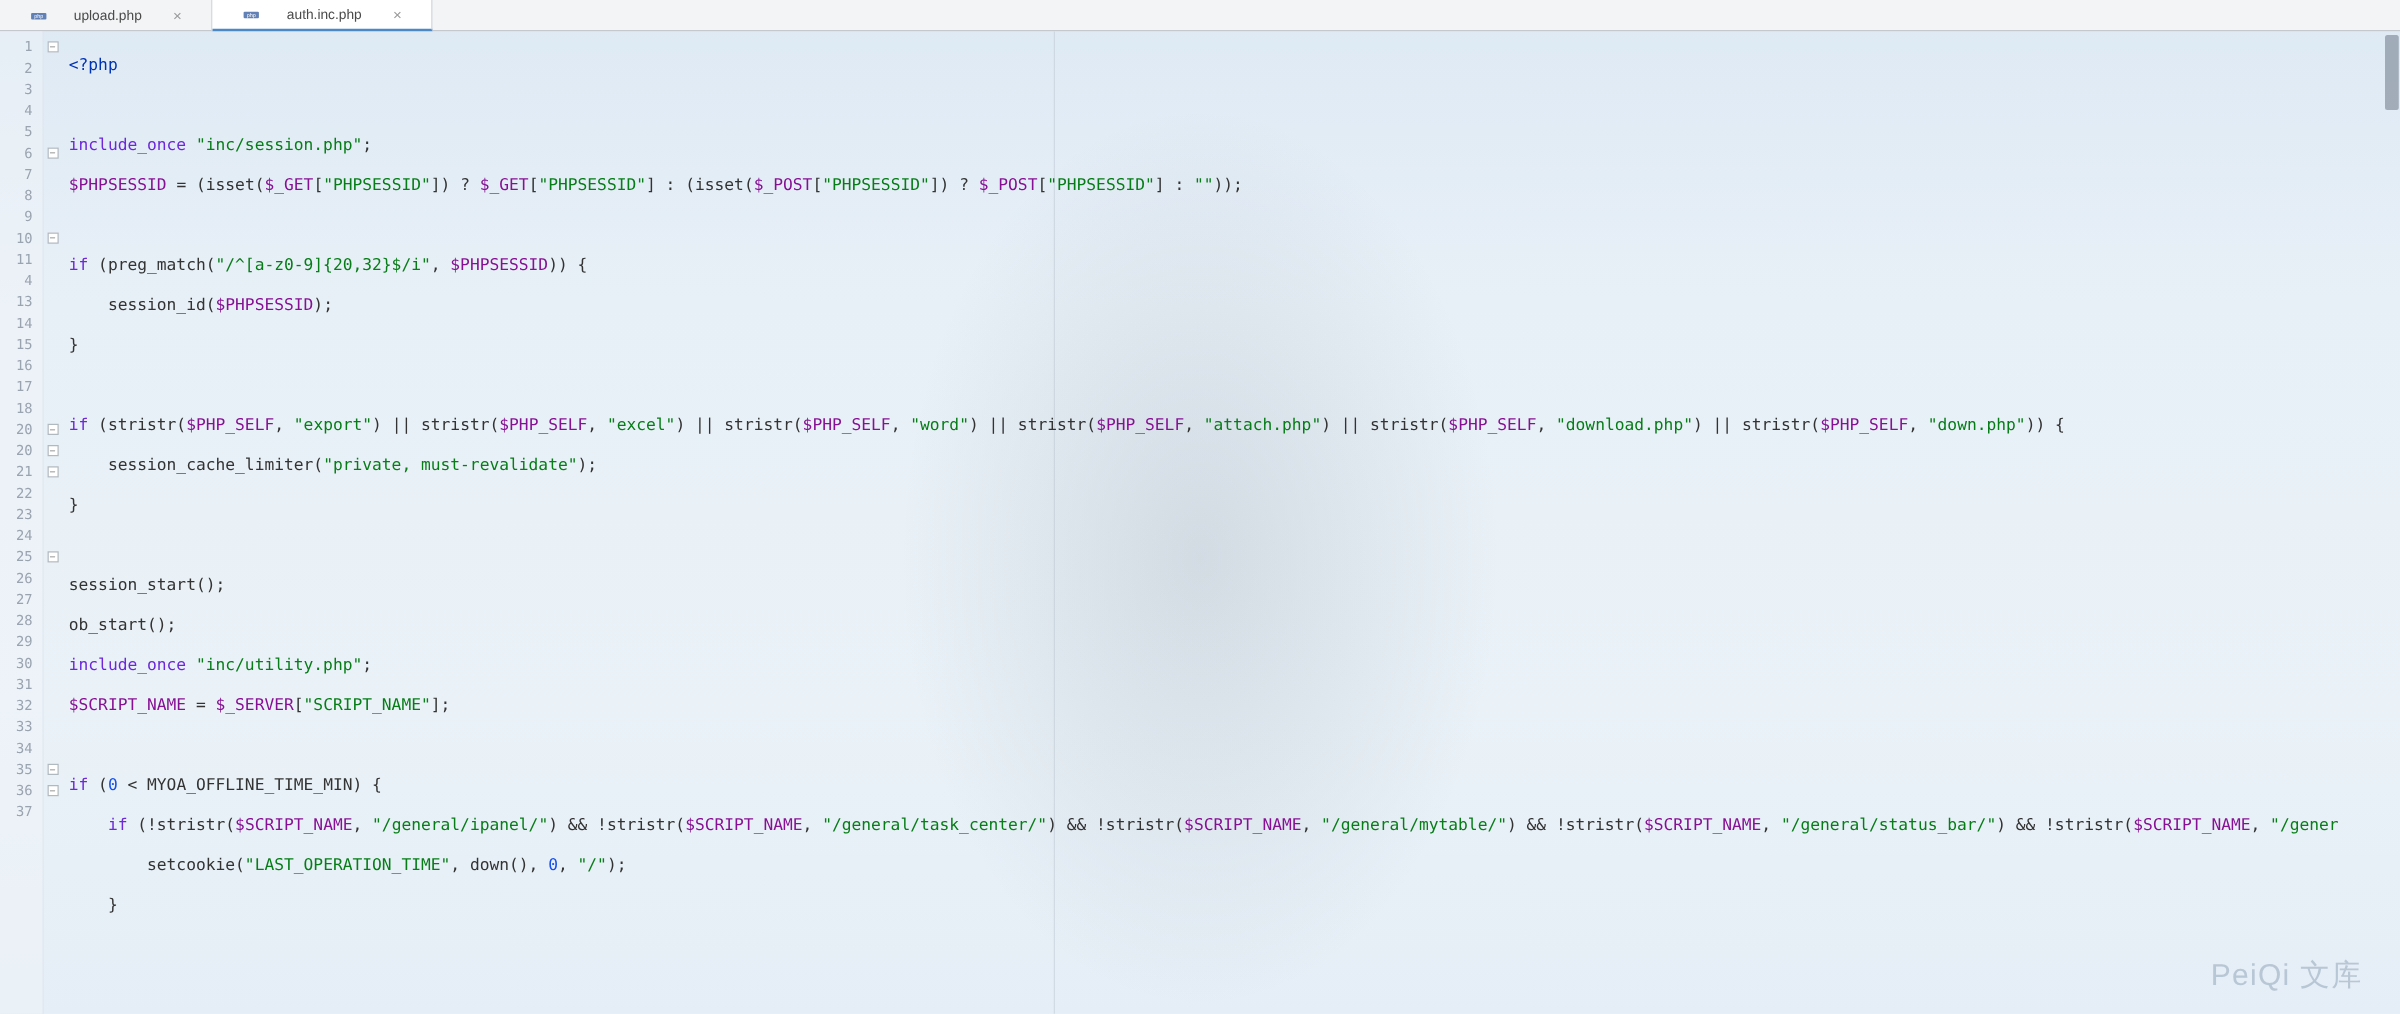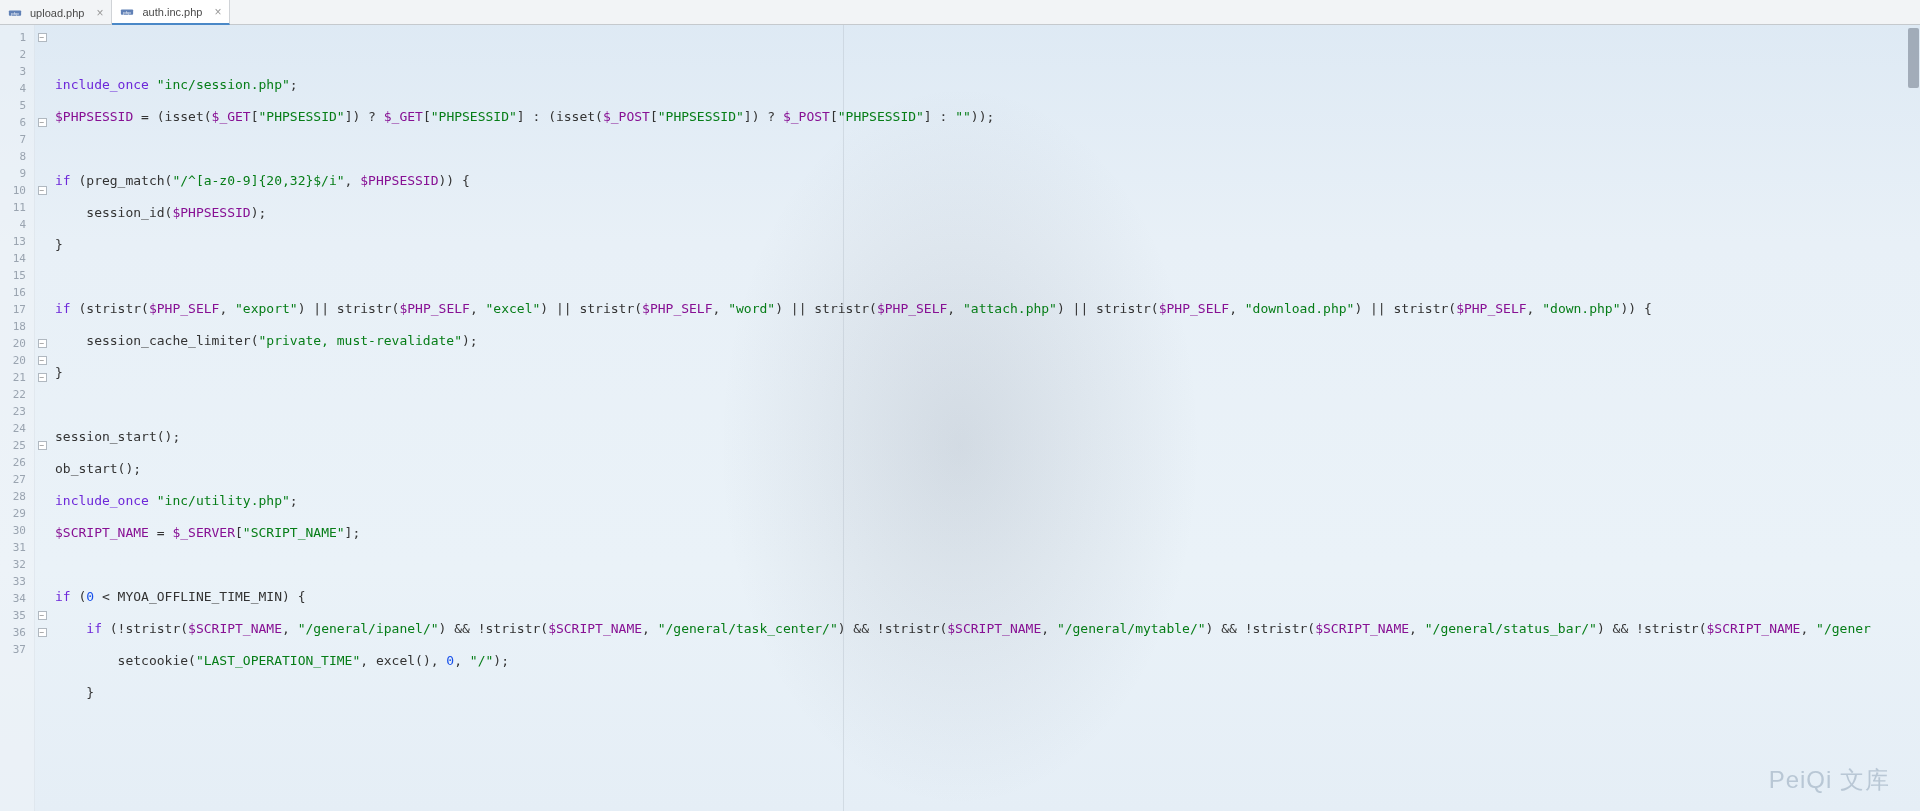--- a/index.html
+++ b/index.html
@@ -1,20 +1,20 @@
 <!DOCTYPE html>
 <html><head>
 <meta charset="utf-8">
 <style>
 *{margin:0;padding:0;box-sizing:border-box}
 body{font-family:'Menlo','Consolas',monospace;font-size:13px;background:#e8f0f7;overflow:hidden;width:1920px;height:811px;position:relative}
 .bg-overlay{position:absolute;inset:0;background:radial-gradient(ellipse 400px 600px at 50% 55%,rgba(80,90,110,0.15),transparent 60%),linear-gradient(180deg,#dde9f4 0%,#e8f0f7 30%,#eaf2f8 70%,#e5eef6 100%);pointer-events:none;z-index:0}
 .watermark{position:absolute;right:30px;bottom:15px;font-size:24px;font-weight:300;color:rgba(140,160,180,0.5);letter-spacing:1px;font-family:sans-serif;z-index:1;pointer-events:none}
 .tabbar{height:25px;background:#f2f4f6;display:flex;border-bottom:1px solid #c5c9cd;position:relative;z-index:2}
-.tab{display:flex;align-items:center;padding:0 8px;height:25px;font-size:11px;font-family:-apple-system,sans-serif;color:#4a4a4a;border-right:1px solid #d0d3d7;gap:8px;cursor:pointer}
+.tab{display:flex;align-items:center;padding:0 24px;height:25px;font-size:11px;font-family:-apple-system,sans-serif;color:#4a4a4a;border-right:1px solid #d0d3d7;gap:21px;cursor:pointer}
 .tab.active{background:#fff;border-bottom:2px solid #4a88c7}
 .tab-ico{width:14px;height:14px;display:flex;align-items:center;justify-content:center;font-size:8px}
 .tab-ico svg{width:14px;height:14px}
 .tab-close{color:#999;font-size:12px;margin-left:4px}
 .editor{display:flex;height:calc(100% - 25px);position:relative;z-index:2}
 .gutter{width:35px;background:rgba(240,244,248,0.5);text-align:right;padding-top:4px;flex-shrink:0;border-right:1px solid rgba(200,210,220,0.3)}
 .ln{height:17px;line-height:17px;color:#9aa4b0;font-size:11px;padding-right:8px}
 .fold-col{width:14px;flex-shrink:0;padding-top:4px}
 .fold{height:17px;display:flex;align-items:center;justify-content:center}
 .fold-mark{width:9px;height:9px;border:1px solid #b0b8c0;background:#fff;font-size:8px;line-height:7px;text-align:center;color:#888;cursor:pointer}
@@ -152,40 +152,41 @@
       <div class="fold"></div>
       <div class="fold">
         <div class="fold-mark">−</div>
       </div>
       <div class="fold">
         <div class="fold-mark">−</div>
       </div>
       <div class="fold"></div>
     </div>
   <div class="code">
+<div class="line"><span class="tag">&lt;?php</span></div>
 <div class="line"></div>
 <div class="line"><span class="k">include_once </span><span class="s">"inc/session.php"</span><span>;</span></div>
 <div class="line"><span class="v">$PHPSESSID</span><span> = (</span><span class="f">isset</span><span>(</span><span class="v">$_GET</span><span>[</span><span class="s">"PHPSESSID"</span><span>]) ? </span><span class="v">$_GET</span><span>[</span><span class="s">"PHPSESSID"</span><span>] : (</span><span class="f">isset</span><span>(</span><span class="v">$_POST</span><span>[</span><span class="s">"PHPSESSID"</span><span>]) ? </span><span class="v">$_POST</span><span>[</span><span class="s">"PHPSESSID"</span><span>] : </span><span class="s">""</span><span>));</span></div>
 <div class="line"></div>
 <div class="line"><span class="k">if </span><span>(preg_match(</span><span class="s">"/^[a-z0-9]{20,32}$/i"</span><span>, </span><span class="v">$PHPSESSID</span><span>)) {</span></div>
 <div class="line"><span>    session_id(</span><span class="v">$PHPSESSID</span><span>);</span></div>
 <div class="line"><span>}</span></div>
 <div class="line"></div>
 <div class="line"><span class="k">if </span><span>(stristr(</span><span class="v">$PHP_SELF</span><span>, </span><span class="s">"export"</span><span>) || stristr(</span><span class="v">$PHP_SELF</span><span>, </span><span class="s">"excel"</span><span>) || stristr(</span><span class="v">$PHP_SELF</span><span>, </span><span class="s">"word"</span><span>) || stristr(</span><span class="v">$PHP_SELF</span><span>, </span><span class="s">"attach.php"</span><span>) || stristr(</span><span class="v">$PHP_SELF</span><span>, </span><span class="s">"download.php"</span><span>) || stristr(</span><span class="v">$PHP_SELF</span><span>, </span><span class="s">"down.php"</span><span>)) {</span></div>
 <div class="line"><span>    session_cache_limiter(</span><span class="s">"private, must-revalidate"</span><span>);</span></div>
 <div class="line"><span>}</span></div>
 <div class="line"></div>
 <div class="line"><span>session_start();</span></div>
 <div class="line"><span>ob_start();</span></div>
 <div class="line"><span class="k">include_once </span><span class="s">"inc/utility.php"</span><span>;</span></div>
 <div class="line"><span class="v">$SCRIPT_NAME</span><span> = </span><span class="v">$_SERVER</span><span>[</span><span class="s">"SCRIPT_NAME"</span><span>];</span></div>
 <div class="line"></div>
 <div class="line"><span class="k">if </span><span>(</span><span class="n">0</span><span> &lt; MYOA_OFFLINE_TIME_MIN) {</span></div>
 <div class="line"><span>    </span><span class="k">if </span><span>(!stristr(</span><span class="v">$SCRIPT_NAME</span><span>, </span><span class="s">"/general/ipanel/"</span><span>) &amp;&amp; !stristr(</span><span class="v">$SCRIPT_NAME</span><span>, </span><span class="s">"/general/task_center/"</span><span>) &amp;&amp; !stristr(</span><span class="v">$SCRIPT_NAME</span><span>, </span><span class="s">"/general/mytable/"</span><span>) &amp;&amp; !stristr(</span><span class="v">$SCRIPT_NAME</span><span>, </span><span class="s">"/general/status_bar/"</span><span>) &amp;&amp; !stristr(</span><span class="v">$SCRIPT_NAME</span><span>, </span><span class="s">"/gener</span></div>
-<div class="line"><span>        setcookie(</span><span class="s">"LAST_OPERATION_TIME"</span><span>, excel(), </span><span class="n">0</span><span>, </span><span class="s">"/"</span><span>);</span></div>
+<div class="line"><span>        setcookie(</span><span class="s">"LAST_OPERATION_TIME"</span><span>, down(), </span><span class="n">0</span><span>, </span><span class="s">"/"</span><span>);</span></div>
 <div class="line"><span>    }</span></div>
 <div class="line"></div>
 
 
 
 
 
 
 
 

